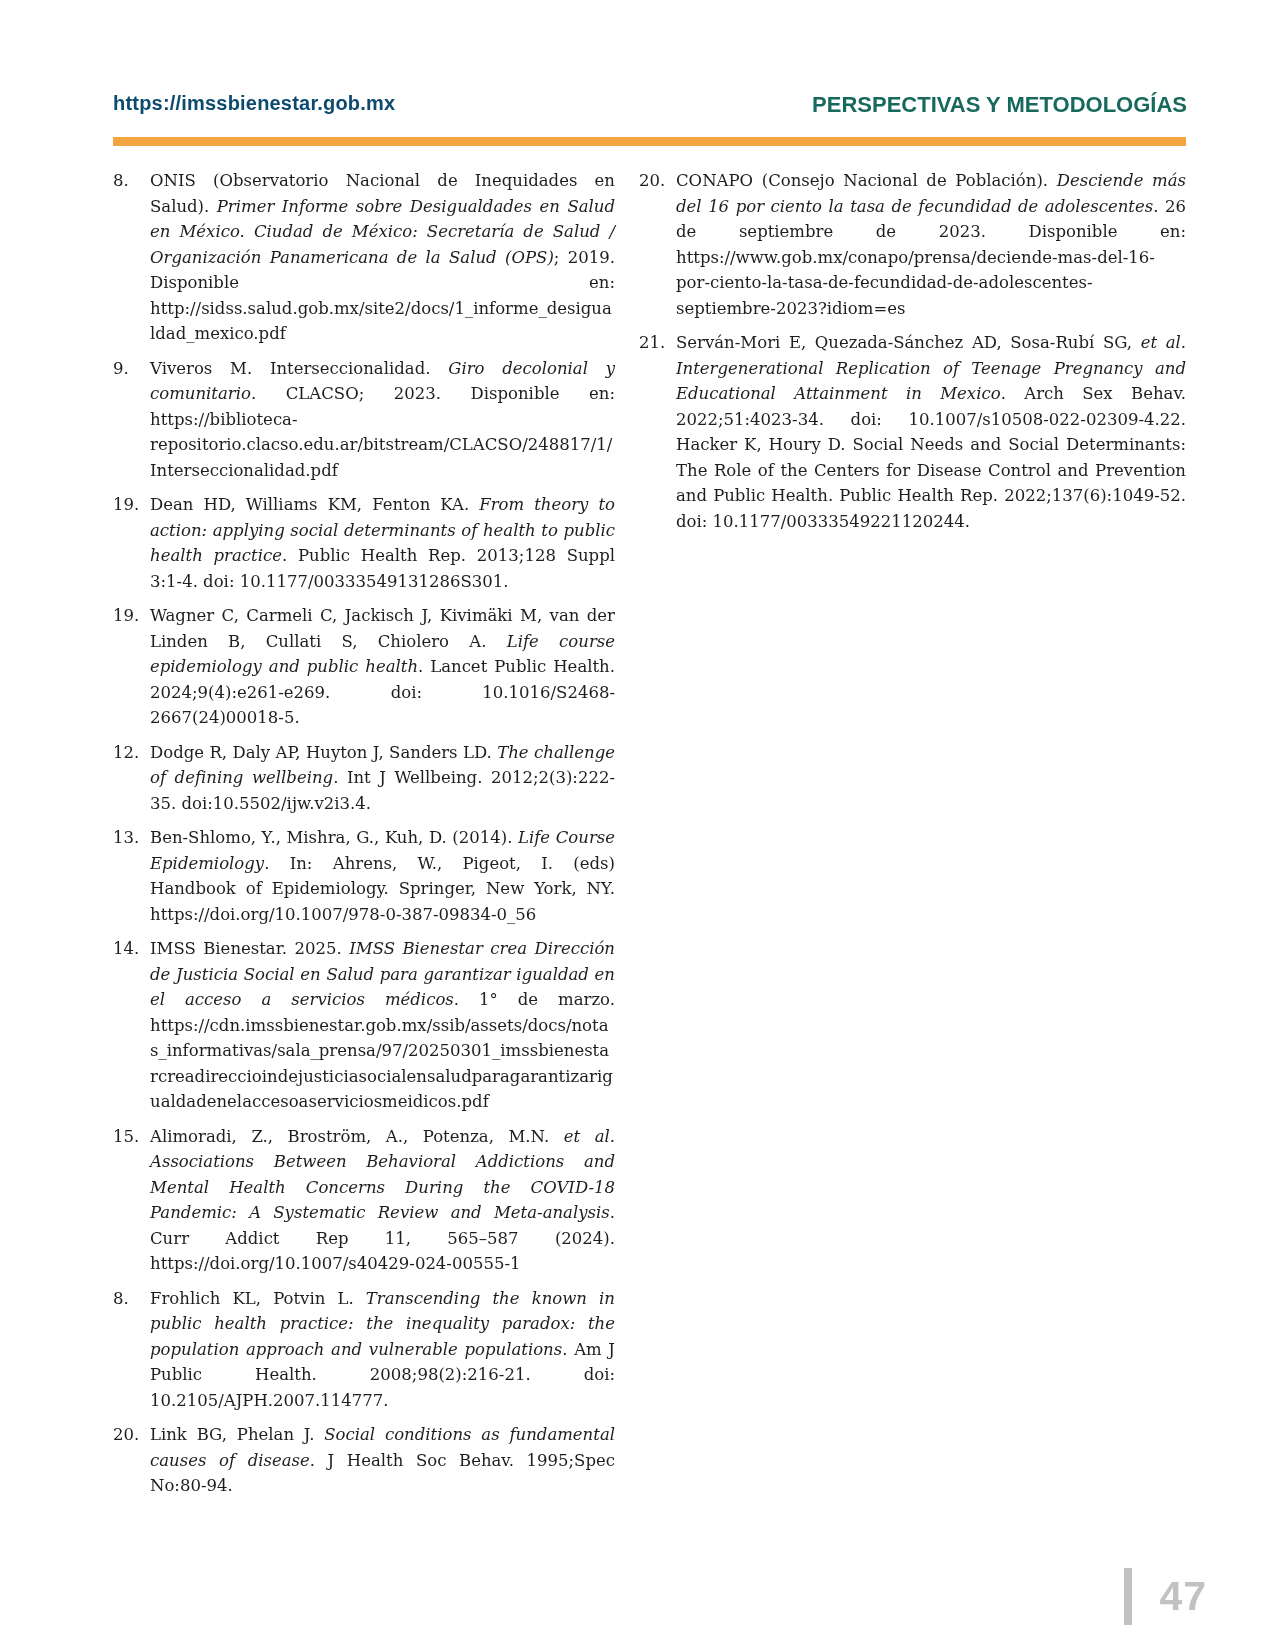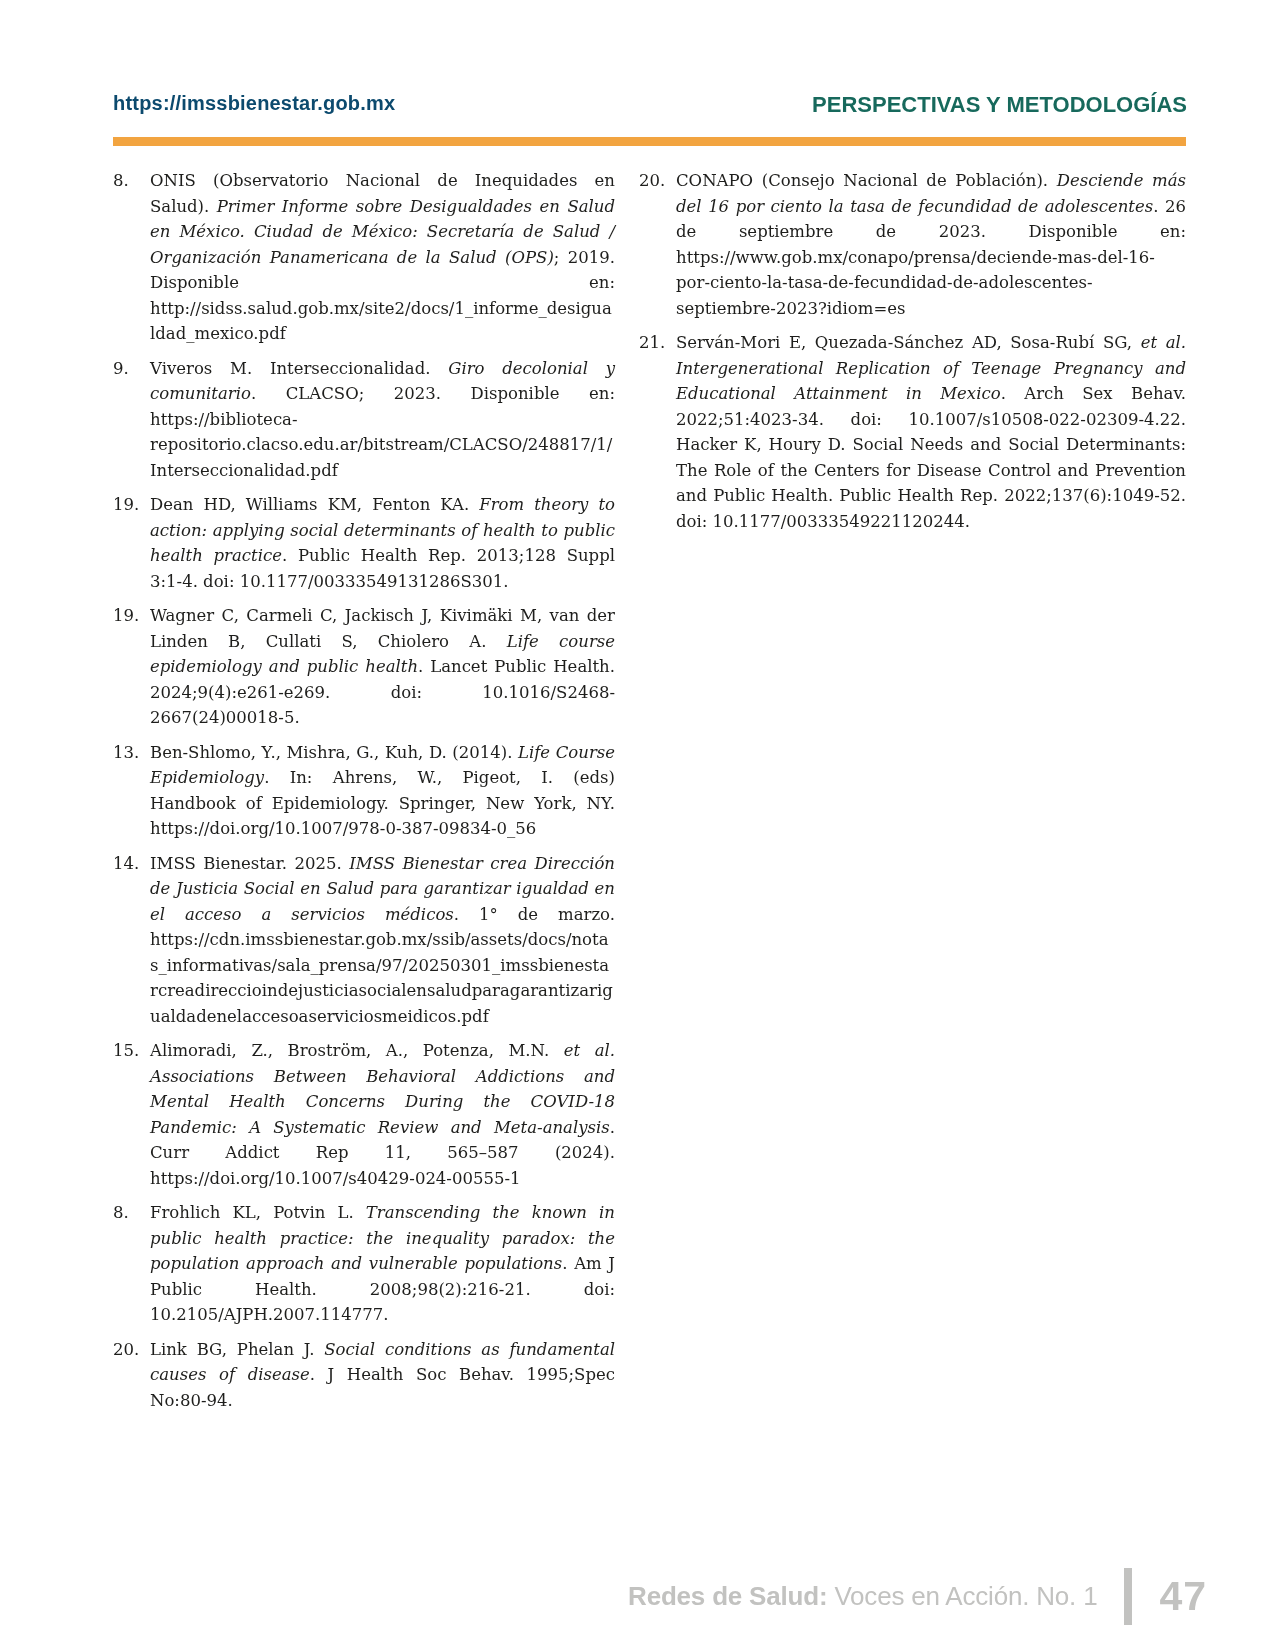--- a/index.html
+++ b/index.html
@@ -133,20 +133,24 @@
         </div>
         <div class="ref">
           <span class="ref-num">19.</span>
           <p class="ref-text"><span>Dean HD, Williams KM, Fenton KA. </span><em>From theory to action: applying social determinants of health to public health practice</em><span>. Public Health Rep. 2013;128 Suppl 3:1-4. doi: 10.1177/00333549131286S301.</span></p>
         </div>
         <div class="ref">
           <span class="ref-num">19.</span>
           <p class="ref-text"><span>Wagner C, Carmeli C, Jackisch J, Kivimäki M, van der Linden B, Cullati S, Chiolero A. </span><em>Life course epidemiology and public health</em><span>. Lancet Public Health. 2024;9(4):e261-e269. doi: 10.1016/S2468-2667(24)00018-5.</span></p>
         </div>
         <div class="ref">
+          <span class="ref-num">12.</span>
+          <p class="ref-text"><span>Dodge R, Daly AP, Huyton J, Sanders LD. </span><em>The challenge of defining wellbeing</em><span>. Int J Wellbeing. 2012;2(3):222-35. doi:10.5502/ijw.v2i3.4.</span></p>
+        </div>
+        <div class="ref">
           <span class="ref-num">13.</span>
           <p class="ref-text"><span>Ben-Shlomo, Y., Mishra, G., Kuh, D. (2014). </span><em>Life Course Epidemiology</em><span>. In: Ahrens, W., Pigeot, I. (eds) Handbook of Epidemiology. Springer, New York, NY. https://doi.org/10.1007/978-0-387-09834-0_56</span></p>
         </div>
         <div class="ref">
           <span class="ref-num">14.</span>
           <p class="ref-text"><span>IMSS Bienestar. 2025. </span><em>IMSS Bienestar crea Dirección de Justicia Social en Salud para garantizar igualdad en el acceso a servicios médicos</em><span>. 1° de marzo. https://cdn.imssbienestar.gob.mx/ssib/assets/docs/notas_informativas/sala_prensa/97/20250301_imssbienestarcreadireccioindejusticiasocialensaludparagarantizarigualdadenelaccesoaserviciosmeidicos.pdf</span></p>
         </div>
         <div class="ref">
           <span class="ref-num">15.</span>
           <p class="ref-text"><span>Alimoradi, Z., Broström, A., Potenza, M.N. </span><em>et al. Associations Between Behavioral Addictions and Mental Health Concerns During the COVID-18 Pandemic: A Systematic Review and Meta-analysis</em><span>. Curr Addict Rep 11, 565–587 (2024). https://doi.org/10.1007/s40429-024-00555-1</span></p>
@@ -166,20 +170,17 @@
           <p class="ref-text"><span>CONAPO (Consejo Nacional de Población). </span><em>Desciende más del 16 por ciento la tasa de fecundidad de adolescentes</em><span>. 26 de septiembre de 2023. Disponible en: https://www.gob.mx/conapo/prensa/deciende-mas-del-16-por-ciento-la-tasa-de-fecundidad-de-adolescentes-septiembre-2023?idiom=es</span></p>
         </div>
         <div class="ref">
           <span class="ref-num">21.</span>
           <p class="ref-text"><span>Serván-Mori E, Quezada-Sánchez AD, Sosa-Rubí SG, </span><em>et al. Intergenerational Replication of Teenage Pregnancy and Educational Attainment in Mexico</em><span>. Arch Sex Behav. 2022;51:4023-34. doi: 10.1007/s10508-022-02309-4.22. Hacker K, Houry D. Social Needs and Social Determinants: The Role of the Centers for Disease Control and Prevention and Public Health. Public Health Rep. 2022;137(6):1049-52. doi: 10.1177/00333549221120244.</span></p>
         </div>
       </div>
   </div>
 
   <div class="footer">
-    <div class="footer-pub">
-      <span class="pub-bold">Redes de Salud:</span><span class="pub-rest"> Voces en Acción. No. 1</span>
-    </div>
     <div class="footer-divider"></div>
     <div class="footer-pagenum">47</div>
   </div>
 
 </div>
 
 </body></html>

